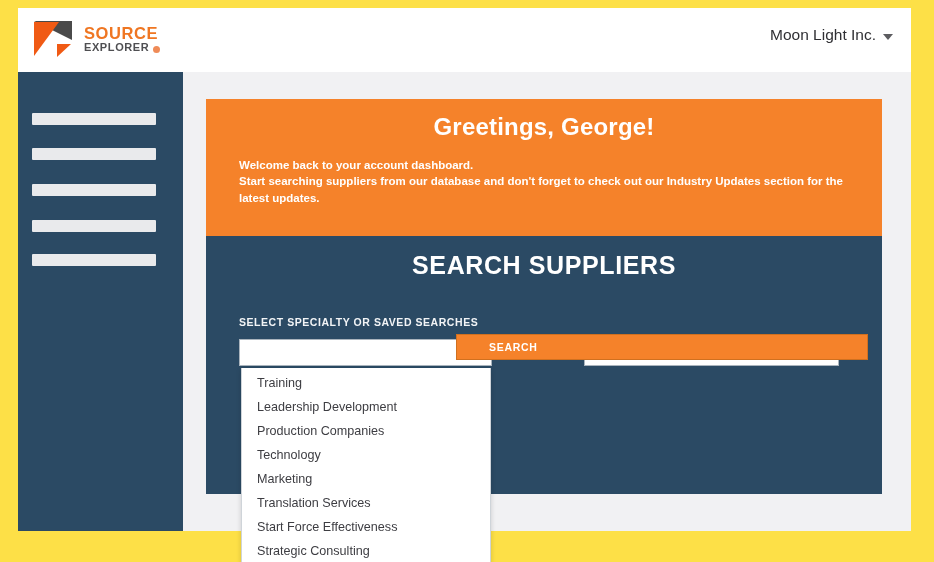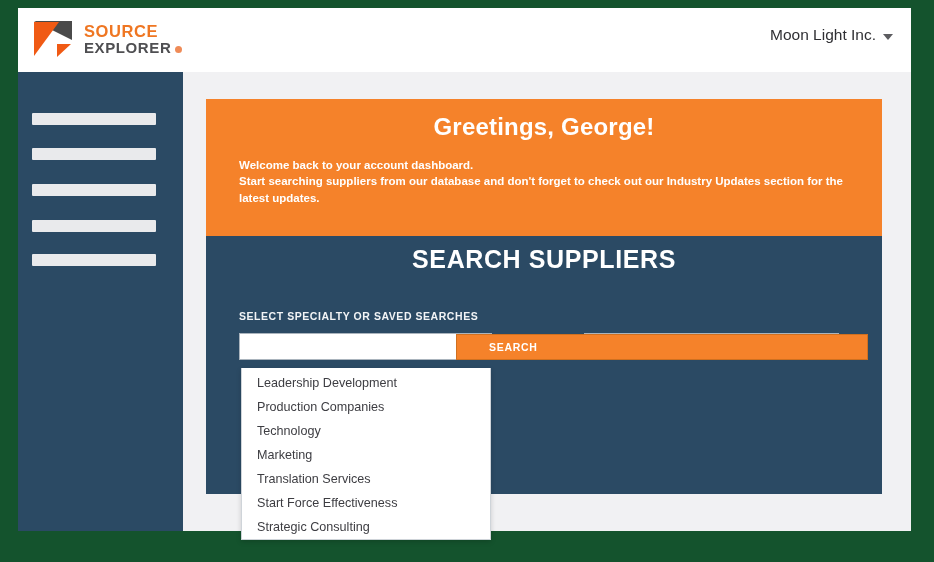--- a/index.html
+++ b/index.html
@@ -12,21 +12,21 @@
     height: 562px;
     overflow: hidden;
     font-family: "Liberation Sans", sans-serif;
     position: relative;
   }
 
   
   #frame {
     position: absolute;
     inset: 0;
-    background: #14532d;
+    background: #fde047;
   }
 
   
   #viewport {
     position: absolute;
     left: 18px;
     top: 8px;
     width: 893px;
     height: 523px;
     background: #f1f1f3;
@@ -86,21 +86,21 @@
     letter-spacing: 0.6px;
     color: #ef7622;
     display: block;
   }
   #logo-line2-row {
     display: flex;
     align-items: center;
     gap: 4px;
   }
   #logo-line2 {
-    font-size: 15px;
+    font-size: 11px;
     font-weight: bold;
     letter-spacing: 0.6px;
     color: #4f4f52;
   }
   #logo-reg {
     width: 7px; height: 7px;
     border-radius: 50%;
     background: #ef8b57;
     display: inline-block;
     margin-top: 4px;
@@ -183,21 +183,21 @@
 
   
   #search-panel {
     position: absolute;
     left: 23px;
     top: 164px;
     width: 676px;
     height: 258px;
     background: #2b4a64;
     box-sizing: border-box;
-    padding: 4px 33px;
+    padding: 10px 33px;
   }
   #search-title {
     text-align: center;
     color: #ffffff;
     font-size: 25px;
     font-weight: bold;
     letter-spacing: 0.6px;
     margin: 5px 0 0 0;
   }
   #select-label {
@@ -367,20 +367,21 @@
         </div>
       </div>
 
       <button id="search-button">SEARCH</button>
 
     </div>
 
   </div>
 
   <div id="dropdown-list">
+      <div class="dd-option">Training</div>
       <div class="dd-option">Leadership Development</div>
       <div class="dd-option">Production Companies</div>
       <div class="dd-option">Technology</div>
       <div class="dd-option">Marketing</div>
       <div class="dd-option">Translation Services</div>
       <div class="dd-option">Start Force Effectiveness</div>
       <div class="dd-option">Strategic Consulting</div>
     </div>
 
 </div>

